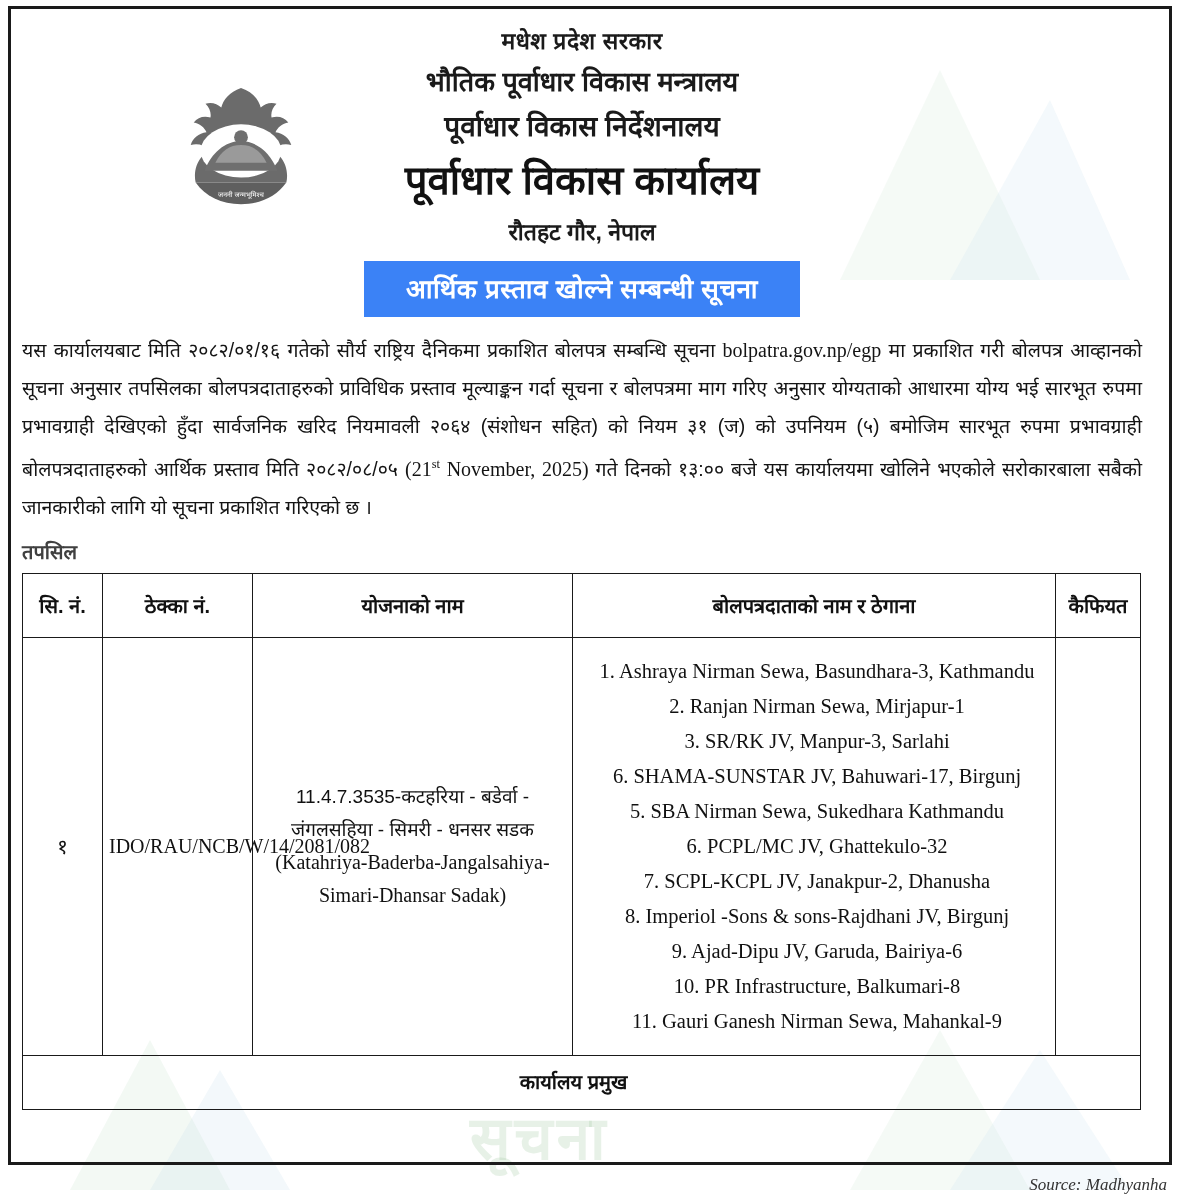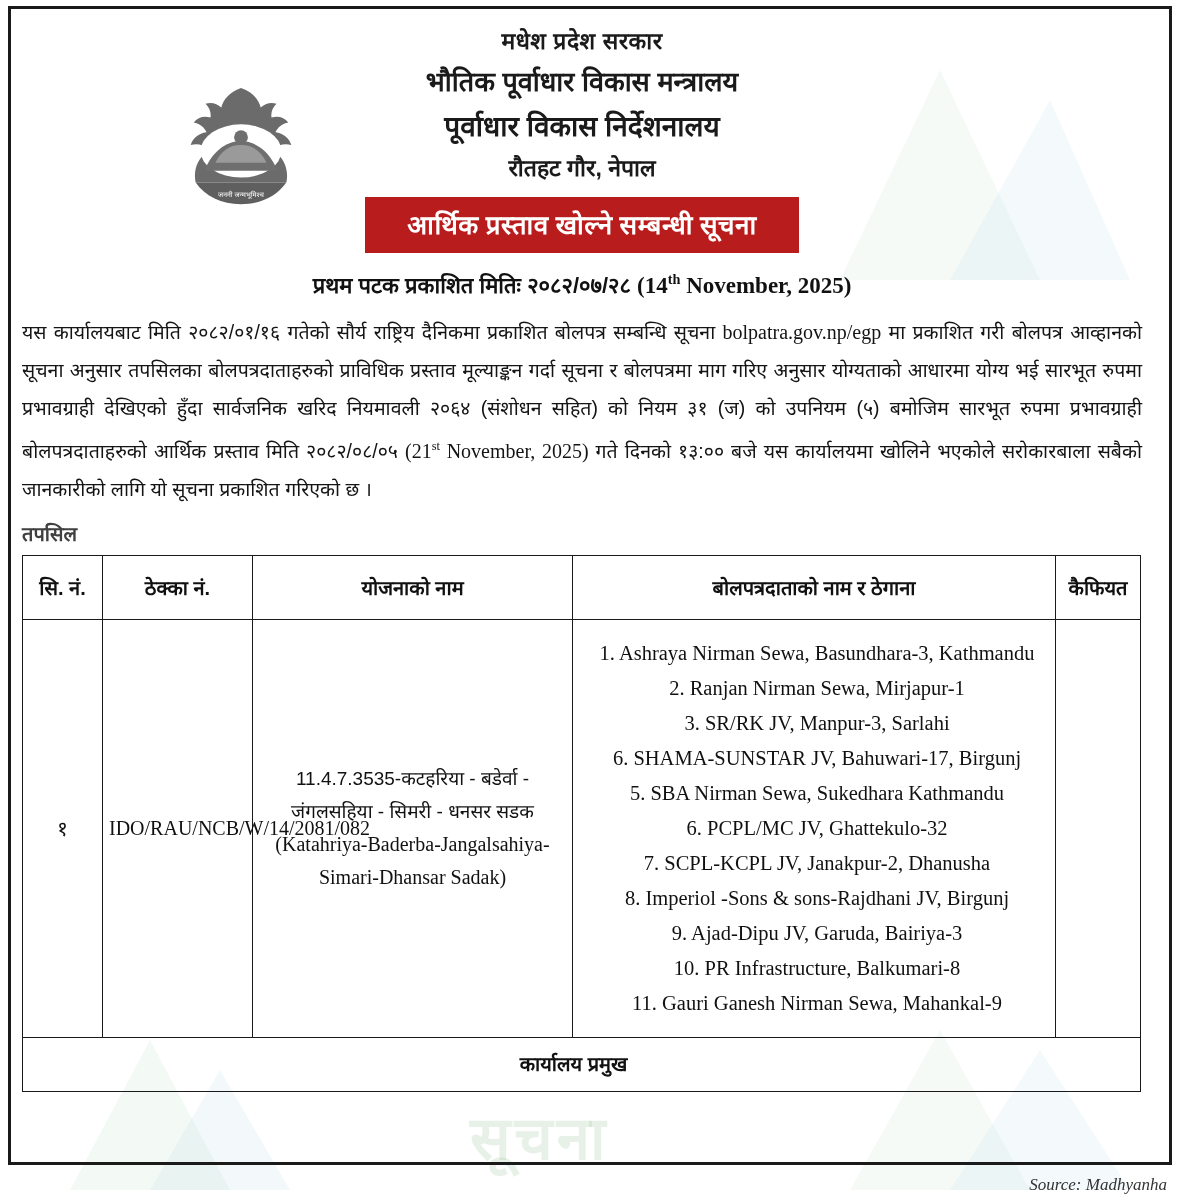--- a/index.html
+++ b/index.html
@@ -106,23 +106,23 @@
   }
   .address-line {
     font-family: "Liberation Sans", sans-serif;
     font-weight: bold;
     font-size: 23px;
     margin: 0 0 14px 0;
     color: #1a1a1a;
   }
   .notice-banner {
     display: inline-block;
-    background: #b91c1c;
+    background: #3b82f6;
     color: #ffffff;
-    font-family: Liberation Serif, serif;
+    font-family: Liberation Sans, sans-serif;
     font-weight: bold;
     font-size: 26px;
     padding: 9px 42px 11px 42px;
     letter-spacing: 0.5px;
   }
   .pub-date {
     margin-top: 16px;
     text-align: center;
     font-family: "Liberation Sans", sans-serif;
     font-weight: bold;
@@ -297,28 +297,25 @@
       </g>
       <g fill="#ffffff" font-size="7" font-family="'Liberation Sans', sans-serif" text-anchor="middle">
         <text x="70" y="119">जननी जन्मभूमिश्च</text>
       </g>
     </svg>
 
     <div class="header">
       <div class="gov-line">मधेश प्रदेश सरकार</div>
       <div class="ministry-line">भौतिक पूर्वाधार विकास मन्त्रालय</div>
       <div class="directorate-line">पूर्वाधार विकास निर्देशनालय</div>
+      <div class="office-line">पूर्वाधार विकास कार्यालय</div>
       <div class="address-line">रौतहट गौर, नेपाल</div>
       <div class="notice-banner">आर्थिक प्रस्ताव खोल्ने सम्बन्धी सूचना</div>
     </div>
 
-    <div class="pub-date">
-      <span>प्रथम पटक प्रकाशित मितिः २०८२/०७/२८</span>
-      <span class="eng"><span>(14</span><sup>th</sup><span> November, 2025)</span></span>
-    </div>
 
     <div class="body-text">
       <span>यस कार्यालयबाट मिति २०८२/०१/१६ गतेको सौर्य राष्ट्रिय दैनिकमा प्रकाशित बोलपत्र सम्बन्धि सूचना </span><span class="eng">bolpatra.gov.np/egp</span><span> मा प्रकाशित गरी बोलपत्र आव्हानको सूचना अनुसार तपसिलका बोलपत्रदाताहरुको प्राविधिक प्रस्ताव मूल्याङ्कन गर्दा सूचना र बोलपत्रमा माग गरिए अनुसार योग्यताको आधारमा योग्य भई सारभूत रुपमा प्रभावग्राही देखिएको हुँदा सार्वजनिक खरिद नियमावली २०६४ (संशोधन सहित) को नियम ३१ (ज) को उपनियम (५) बमोजिम सारभूत रुपमा प्रभावग्राही बोलपत्रदाताहरुको आर्थिक प्रस्ताव मिति २०८२/०८/०५ </span><span class="eng"><span>(21</span><sup>st</sup><span> November, 2025)</span></span><span> गते दिनको १३:०० बजे यस कार्यालयमा खोलिने भएकोले सरोकारबाला सबैको जानकारीको लागि यो सूचना प्रकाशित गरिएको छ ।</span>
     </div>
 
     <div class="tapsil">तपसिल</div>
 
     <table class="detail">
       <colgroup>
         <col class="col-sn">
@@ -347,21 +344,21 @@
           <td class="bidders">
             <ul class="bidder-list">
               <li>1. Ashraya Nirman Sewa, Basundhara-3, Kathmandu</li>
               <li>2. Ranjan Nirman Sewa, Mirjapur-1</li>
               <li>3. SR/RK JV, Manpur-3, Sarlahi</li>
               <li>6. SHAMA-SUNSTAR JV, Bahuwari-17, Birgunj</li>
               <li>5. SBA Nirman Sewa, Sukedhara Kathmandu</li>
               <li>6. PCPL/MC JV, Ghattekulo-32</li>
               <li>7. SCPL-KCPL JV, Janakpur-2, Dhanusha</li>
               <li>8. Imperiol -Sons &amp; sons-Rajdhani JV, Birgunj</li>
-              <li>9. Ajad-Dipu JV, Garuda, Bairiya-3</li>
+              <li>9. Ajad-Dipu JV, Garuda, Bairiya-6</li>
               <li>10. PR Infrastructure, Balkumari-8</li>
               <li>11. Gauri Ganesh Nirman Sewa, Mahankal-9</li>
             </ul>
           </td>
           <td class="remark"></td>
         </tr>
         <tr class="footer-row">
           <td colspan="5" class="office-chief">कार्यालय प्रमुख</td>
         </tr>
       </tbody>

